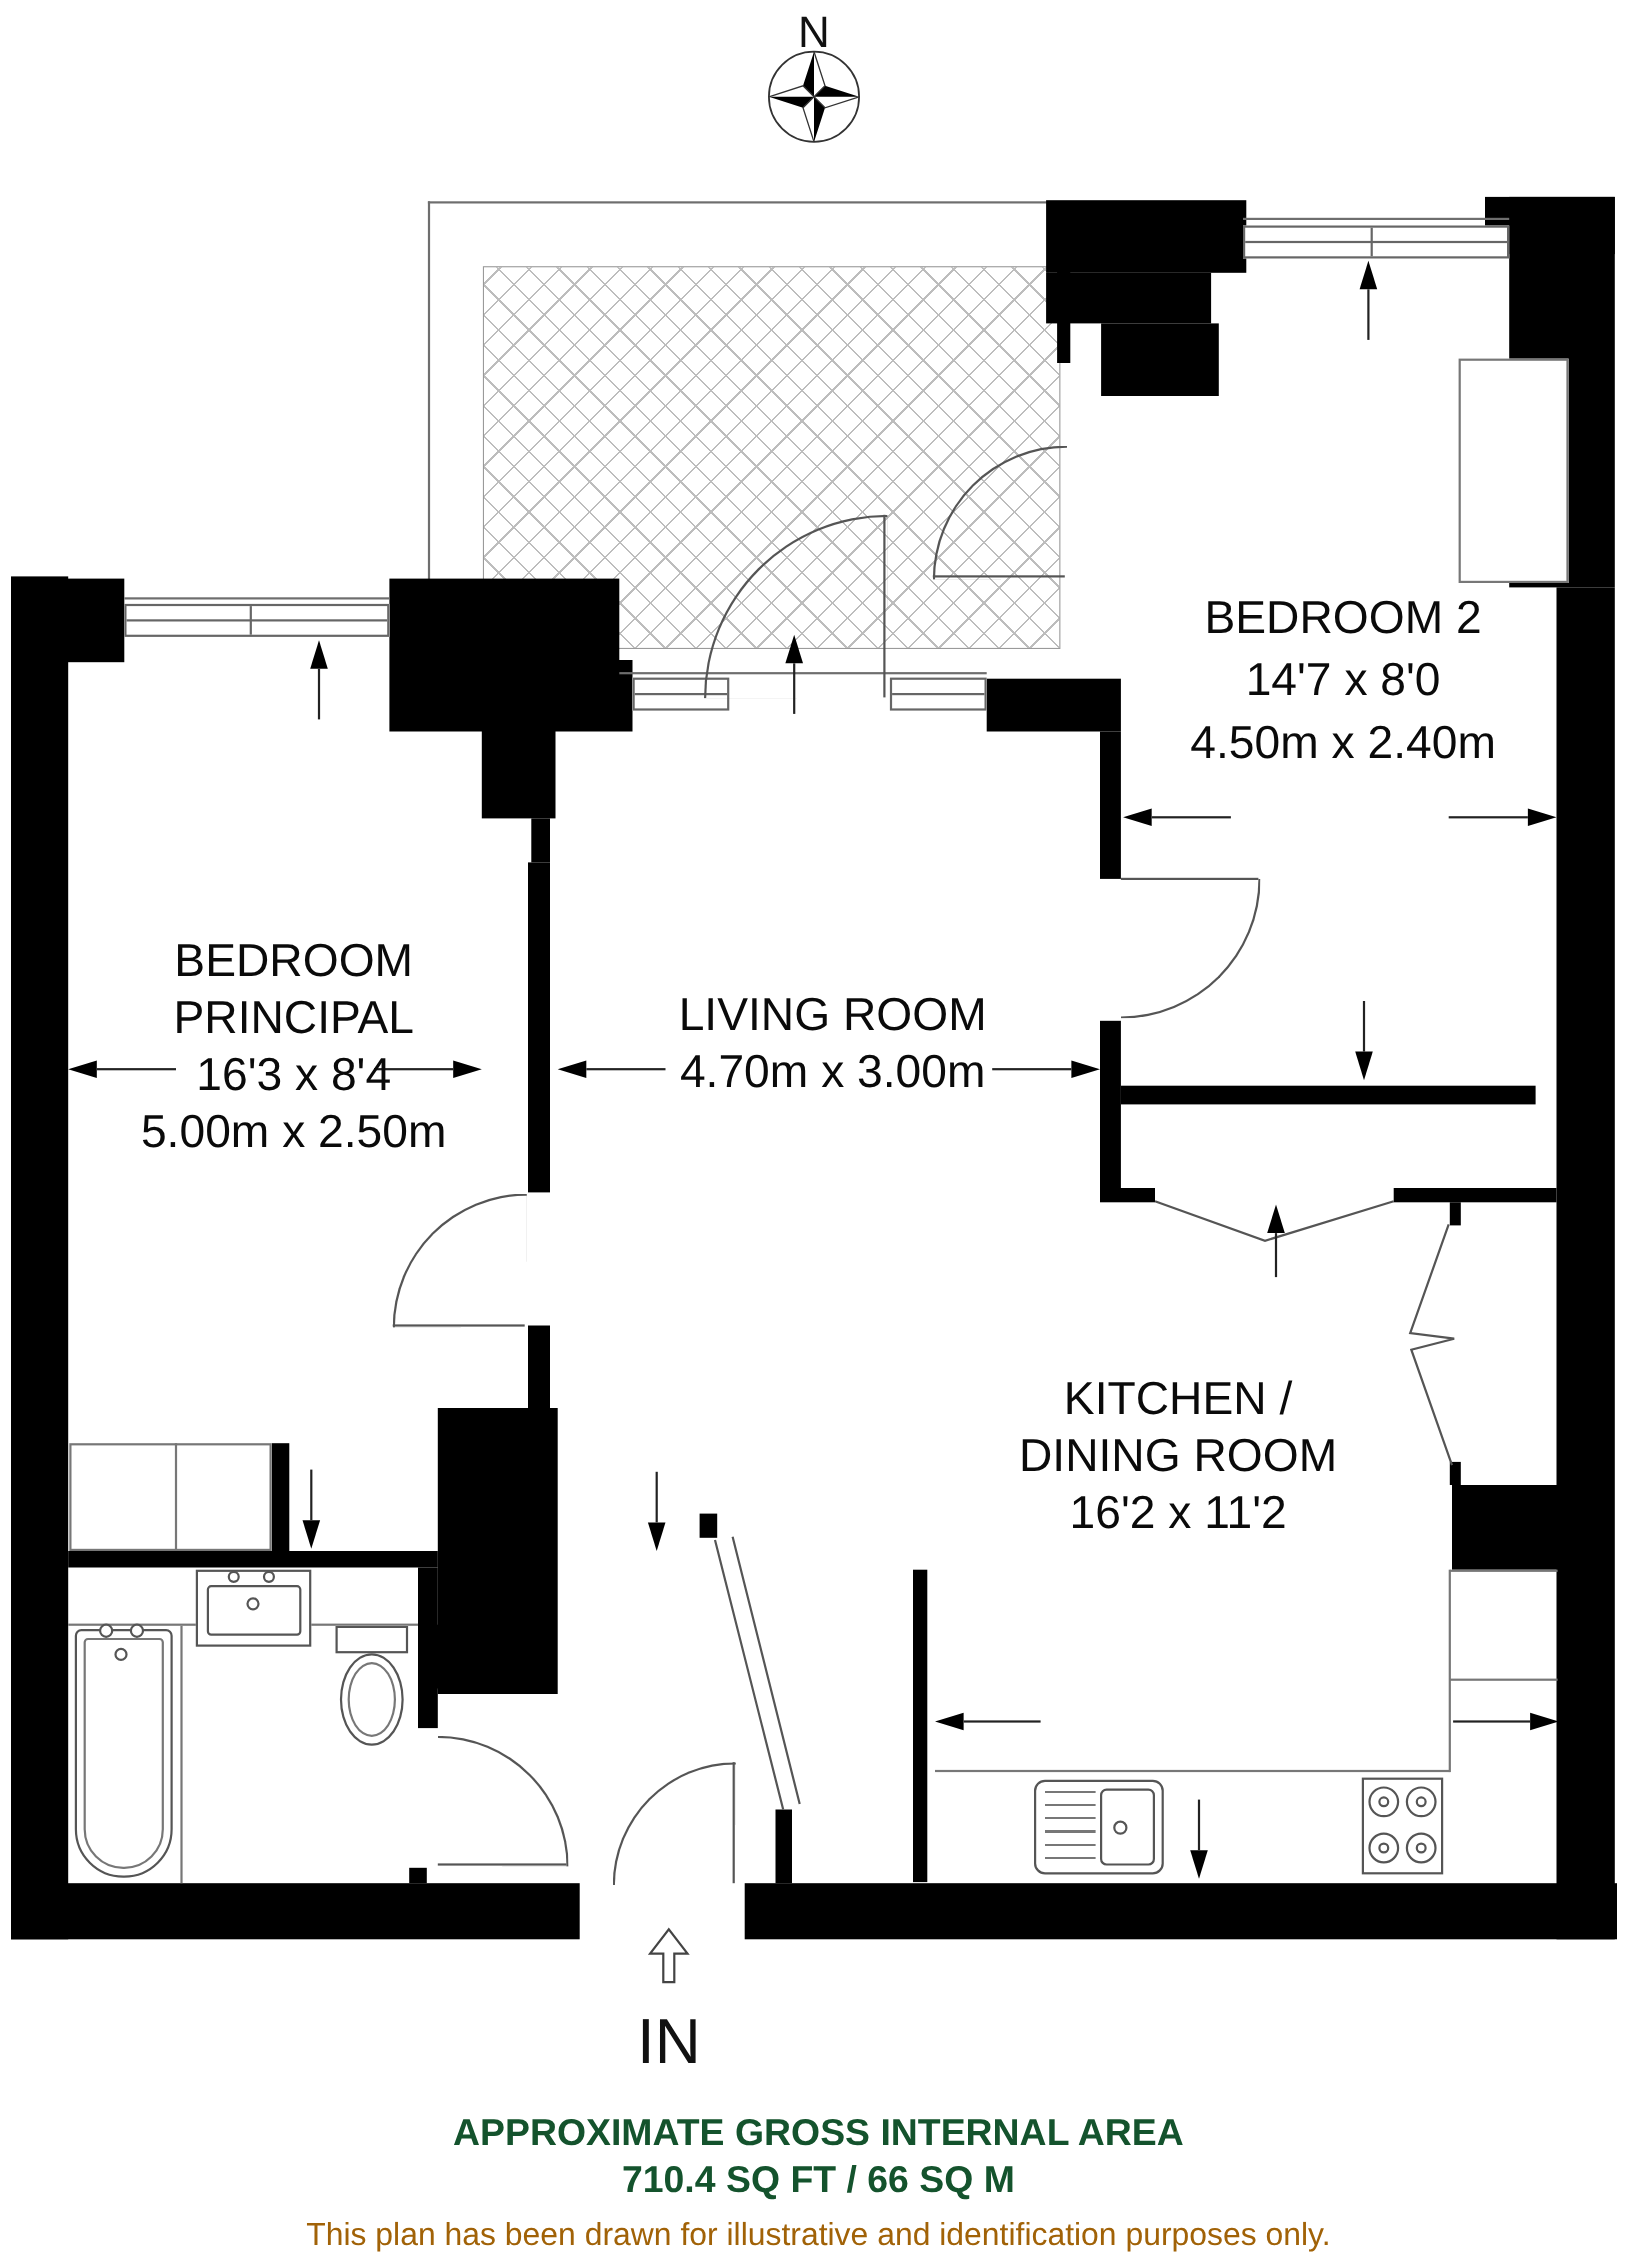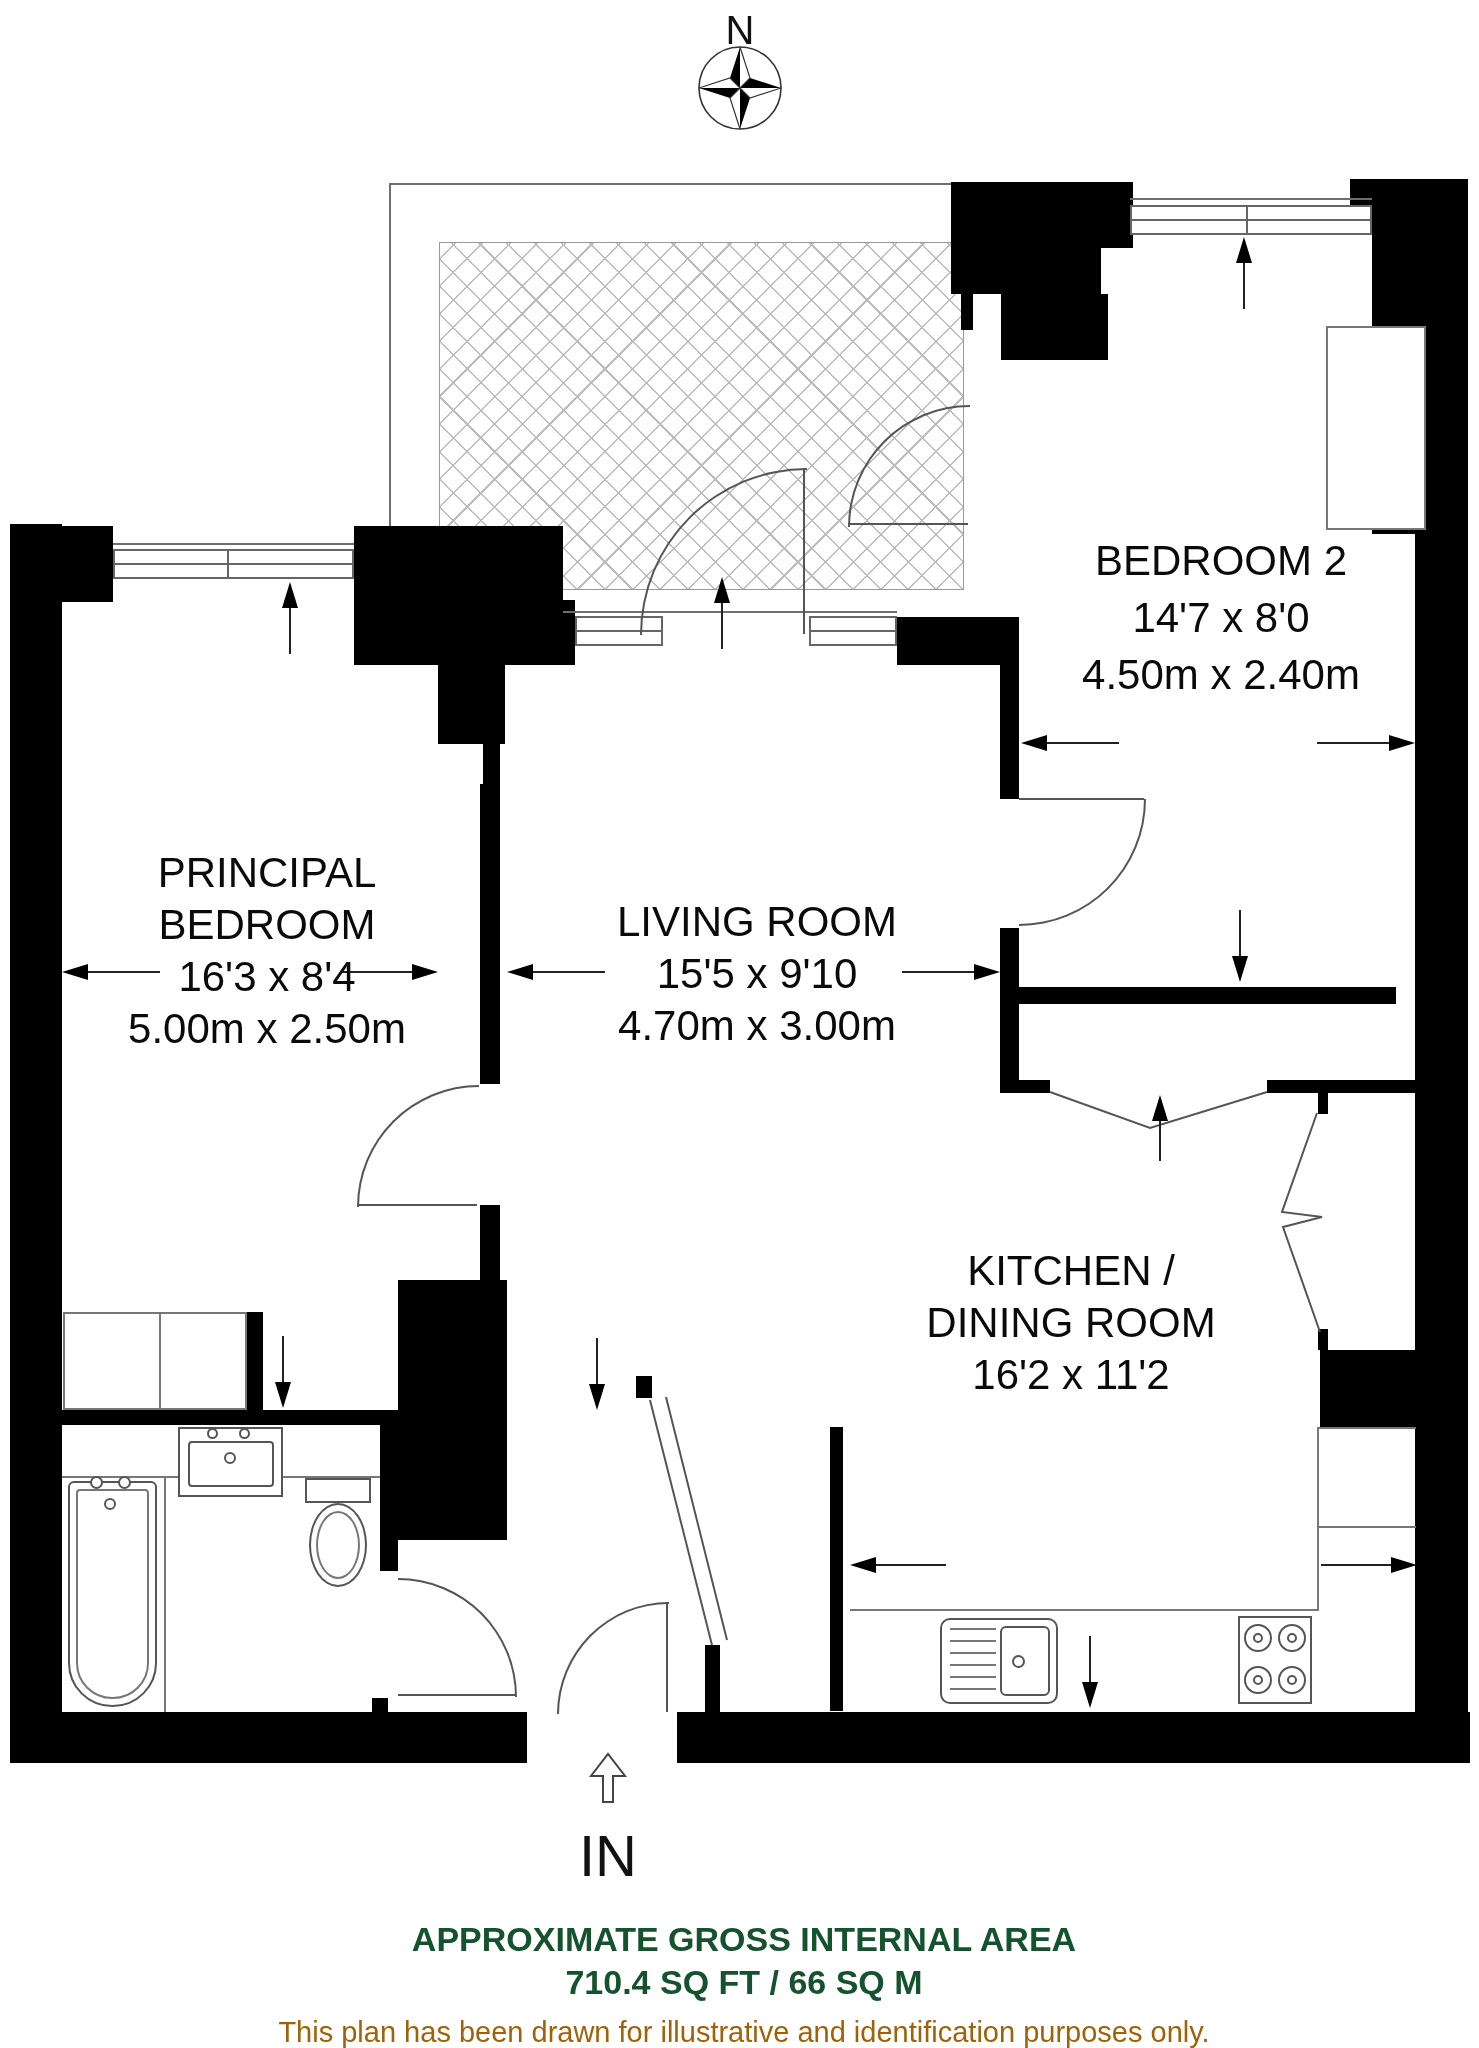--- a/index.html
+++ b/index.html
@@ -200,28 +200,27 @@
   <div class="tri u" style="left:1236px;top:237px;"></div>
   <div class="stem" style="left:1243px;top:263px;width:2px;height:46px;"></div>
   <div class="tri d" style="left:1232px;top:956px;"></div>
   <div class="stem" style="left:1239px;top:910px;width:2px;height:46px;"></div>
   <div class="tri u" style="left:1152px;top:1095px;"></div>
   <div class="stem" style="left:1159px;top:1121px;width:2px;height:40px;"></div>
   <div class="tri d" style="left:1082px;top:1682px;"></div>
   <div class="stem" style="left:1089px;top:1636px;width:2px;height:46px;"></div>
 
   <div class="lbl room-lbl" style="left:267px;top:847px;">
+    <div>BEDROOM</div>
     <div>PRINCIPAL</div>
-    <div>BEDROOM</div>
     <div>16'3 x 8'4</div>
     <div>5.00m x 2.50m</div>
   </div>
   <div class="lbl room-lbl" style="left:757px;top:896px;">
     <div>LIVING ROOM</div>
-    <div>15'5 x 9'10</div>
     <div>4.70m x 3.00m</div>
   </div>
   <div class="lbl room-lbl b2-lbl" style="left:1221px;top:532px;">
     <div>BEDROOM 2</div>
     <div>14'7 x 8'0</div>
     <div>4.50m x 2.40m</div>
   </div>
   <div class="lbl room-lbl" style="left:1071px;top:1245px;">
     <div>KITCHEN /</div>
     <div>DINING ROOM</div>

